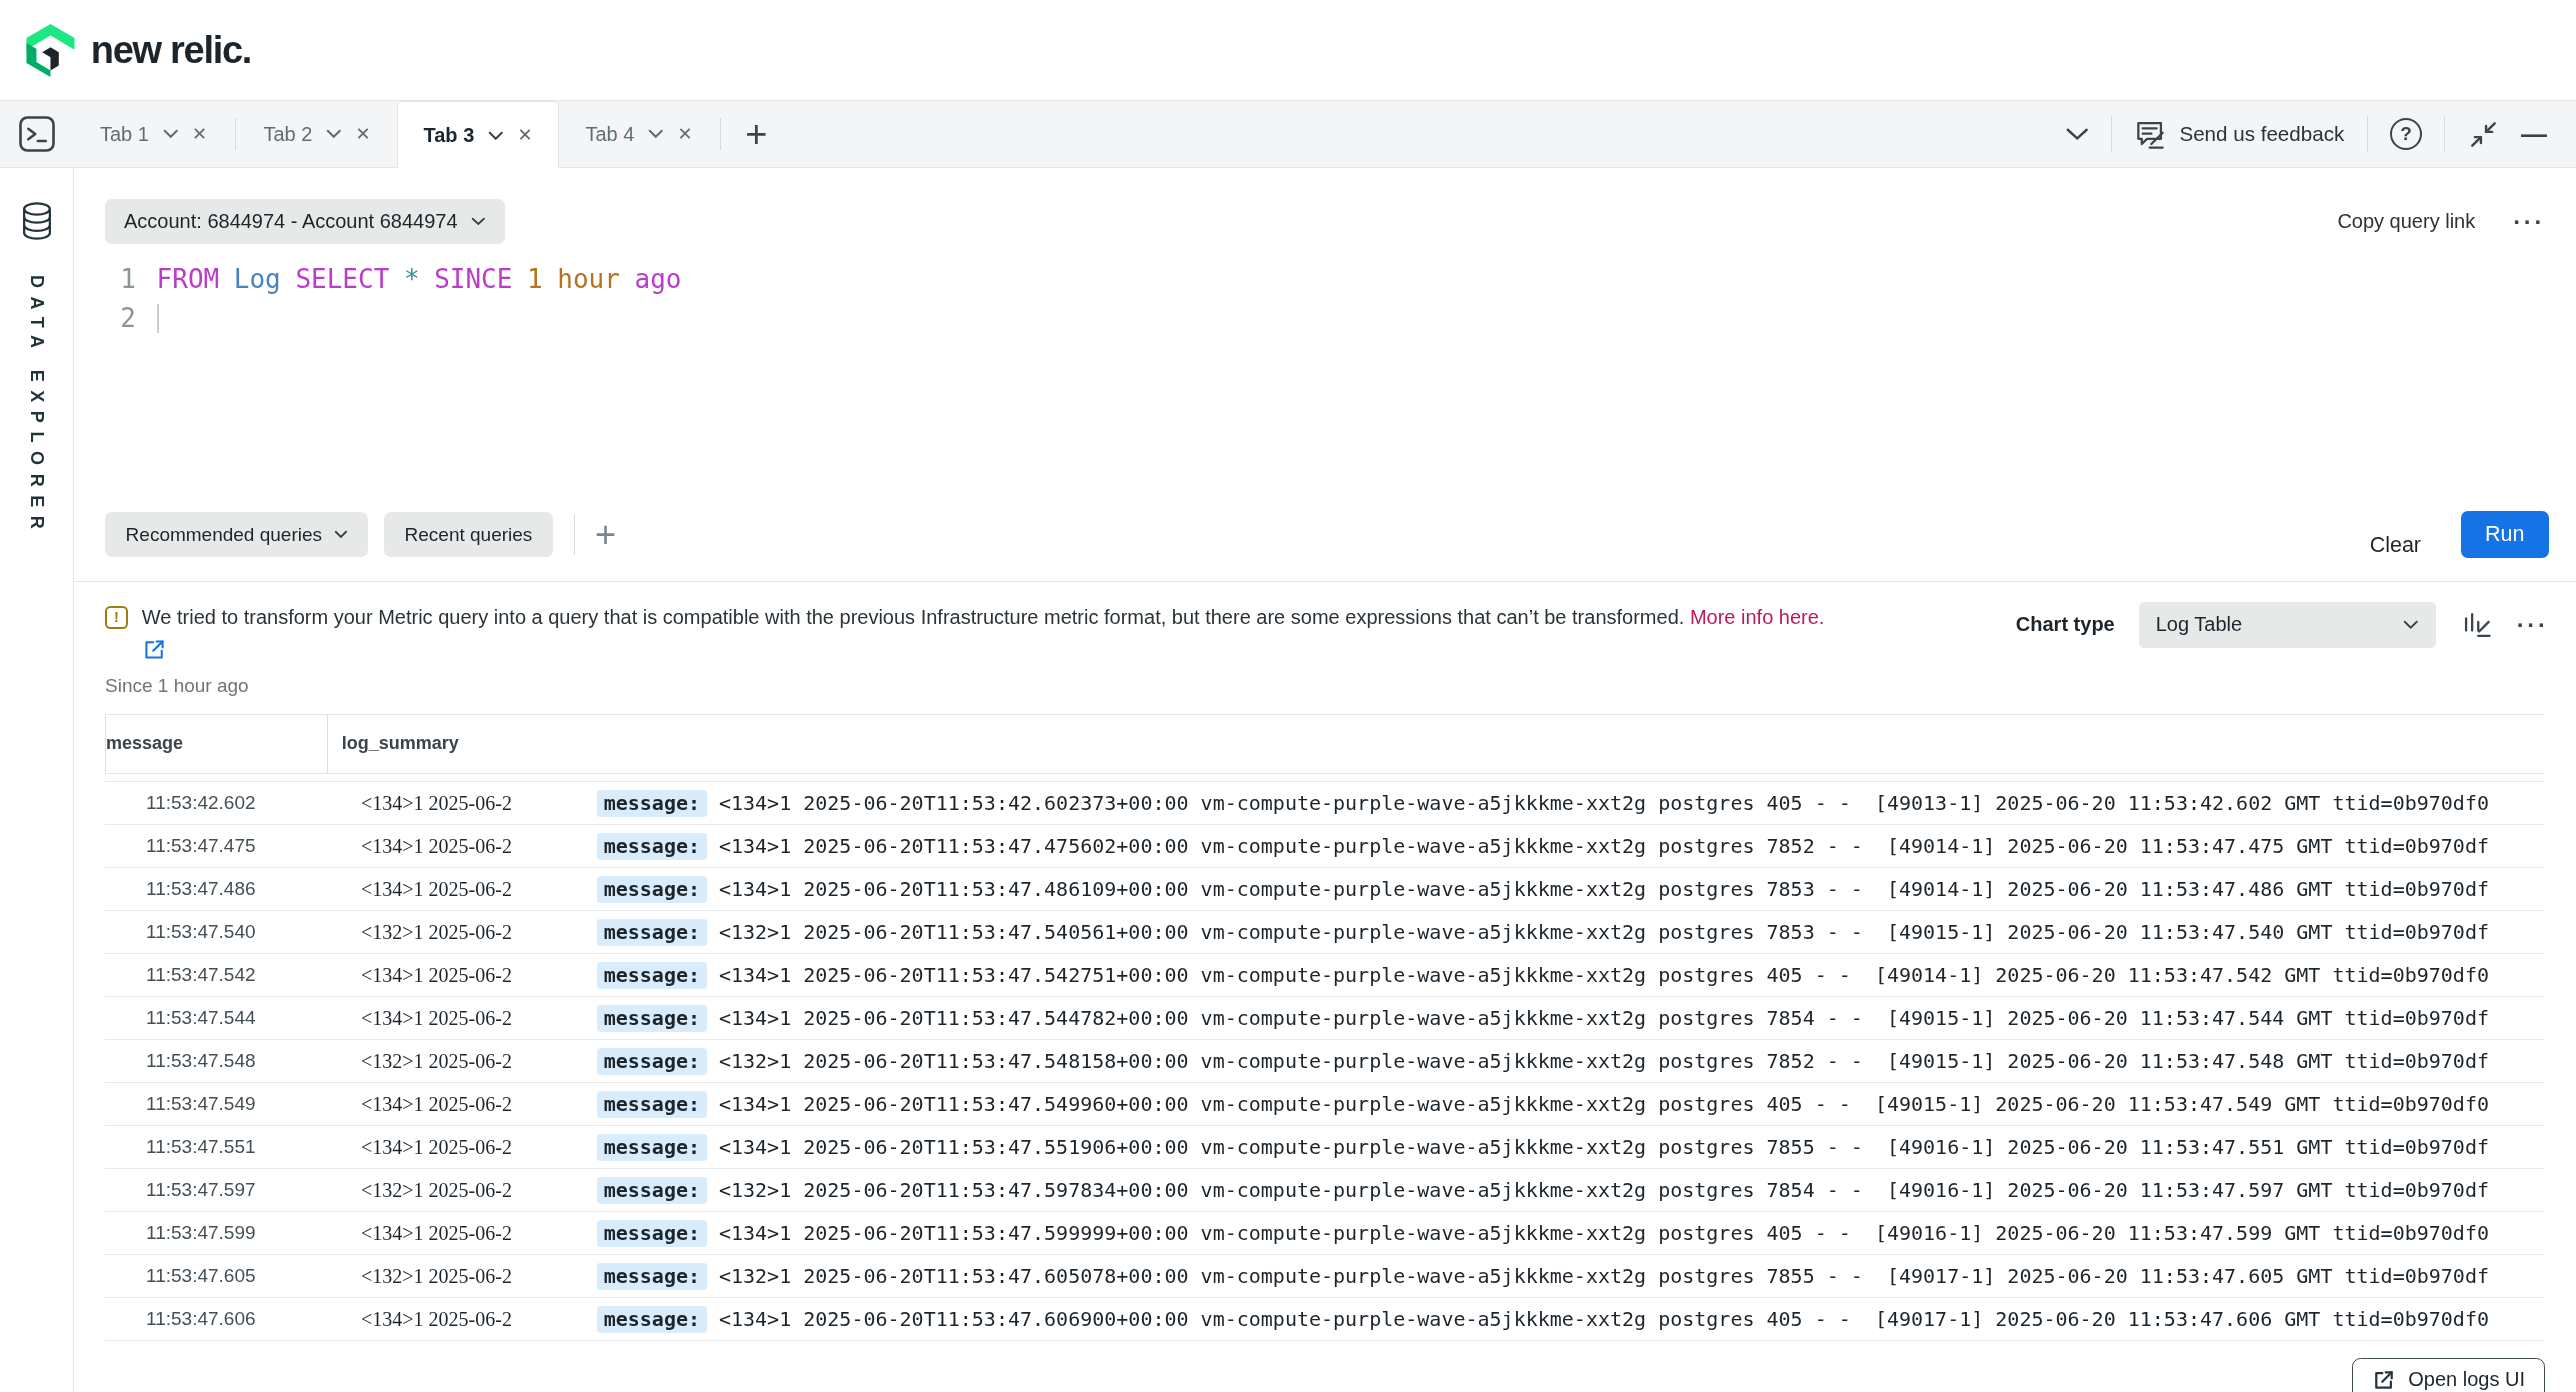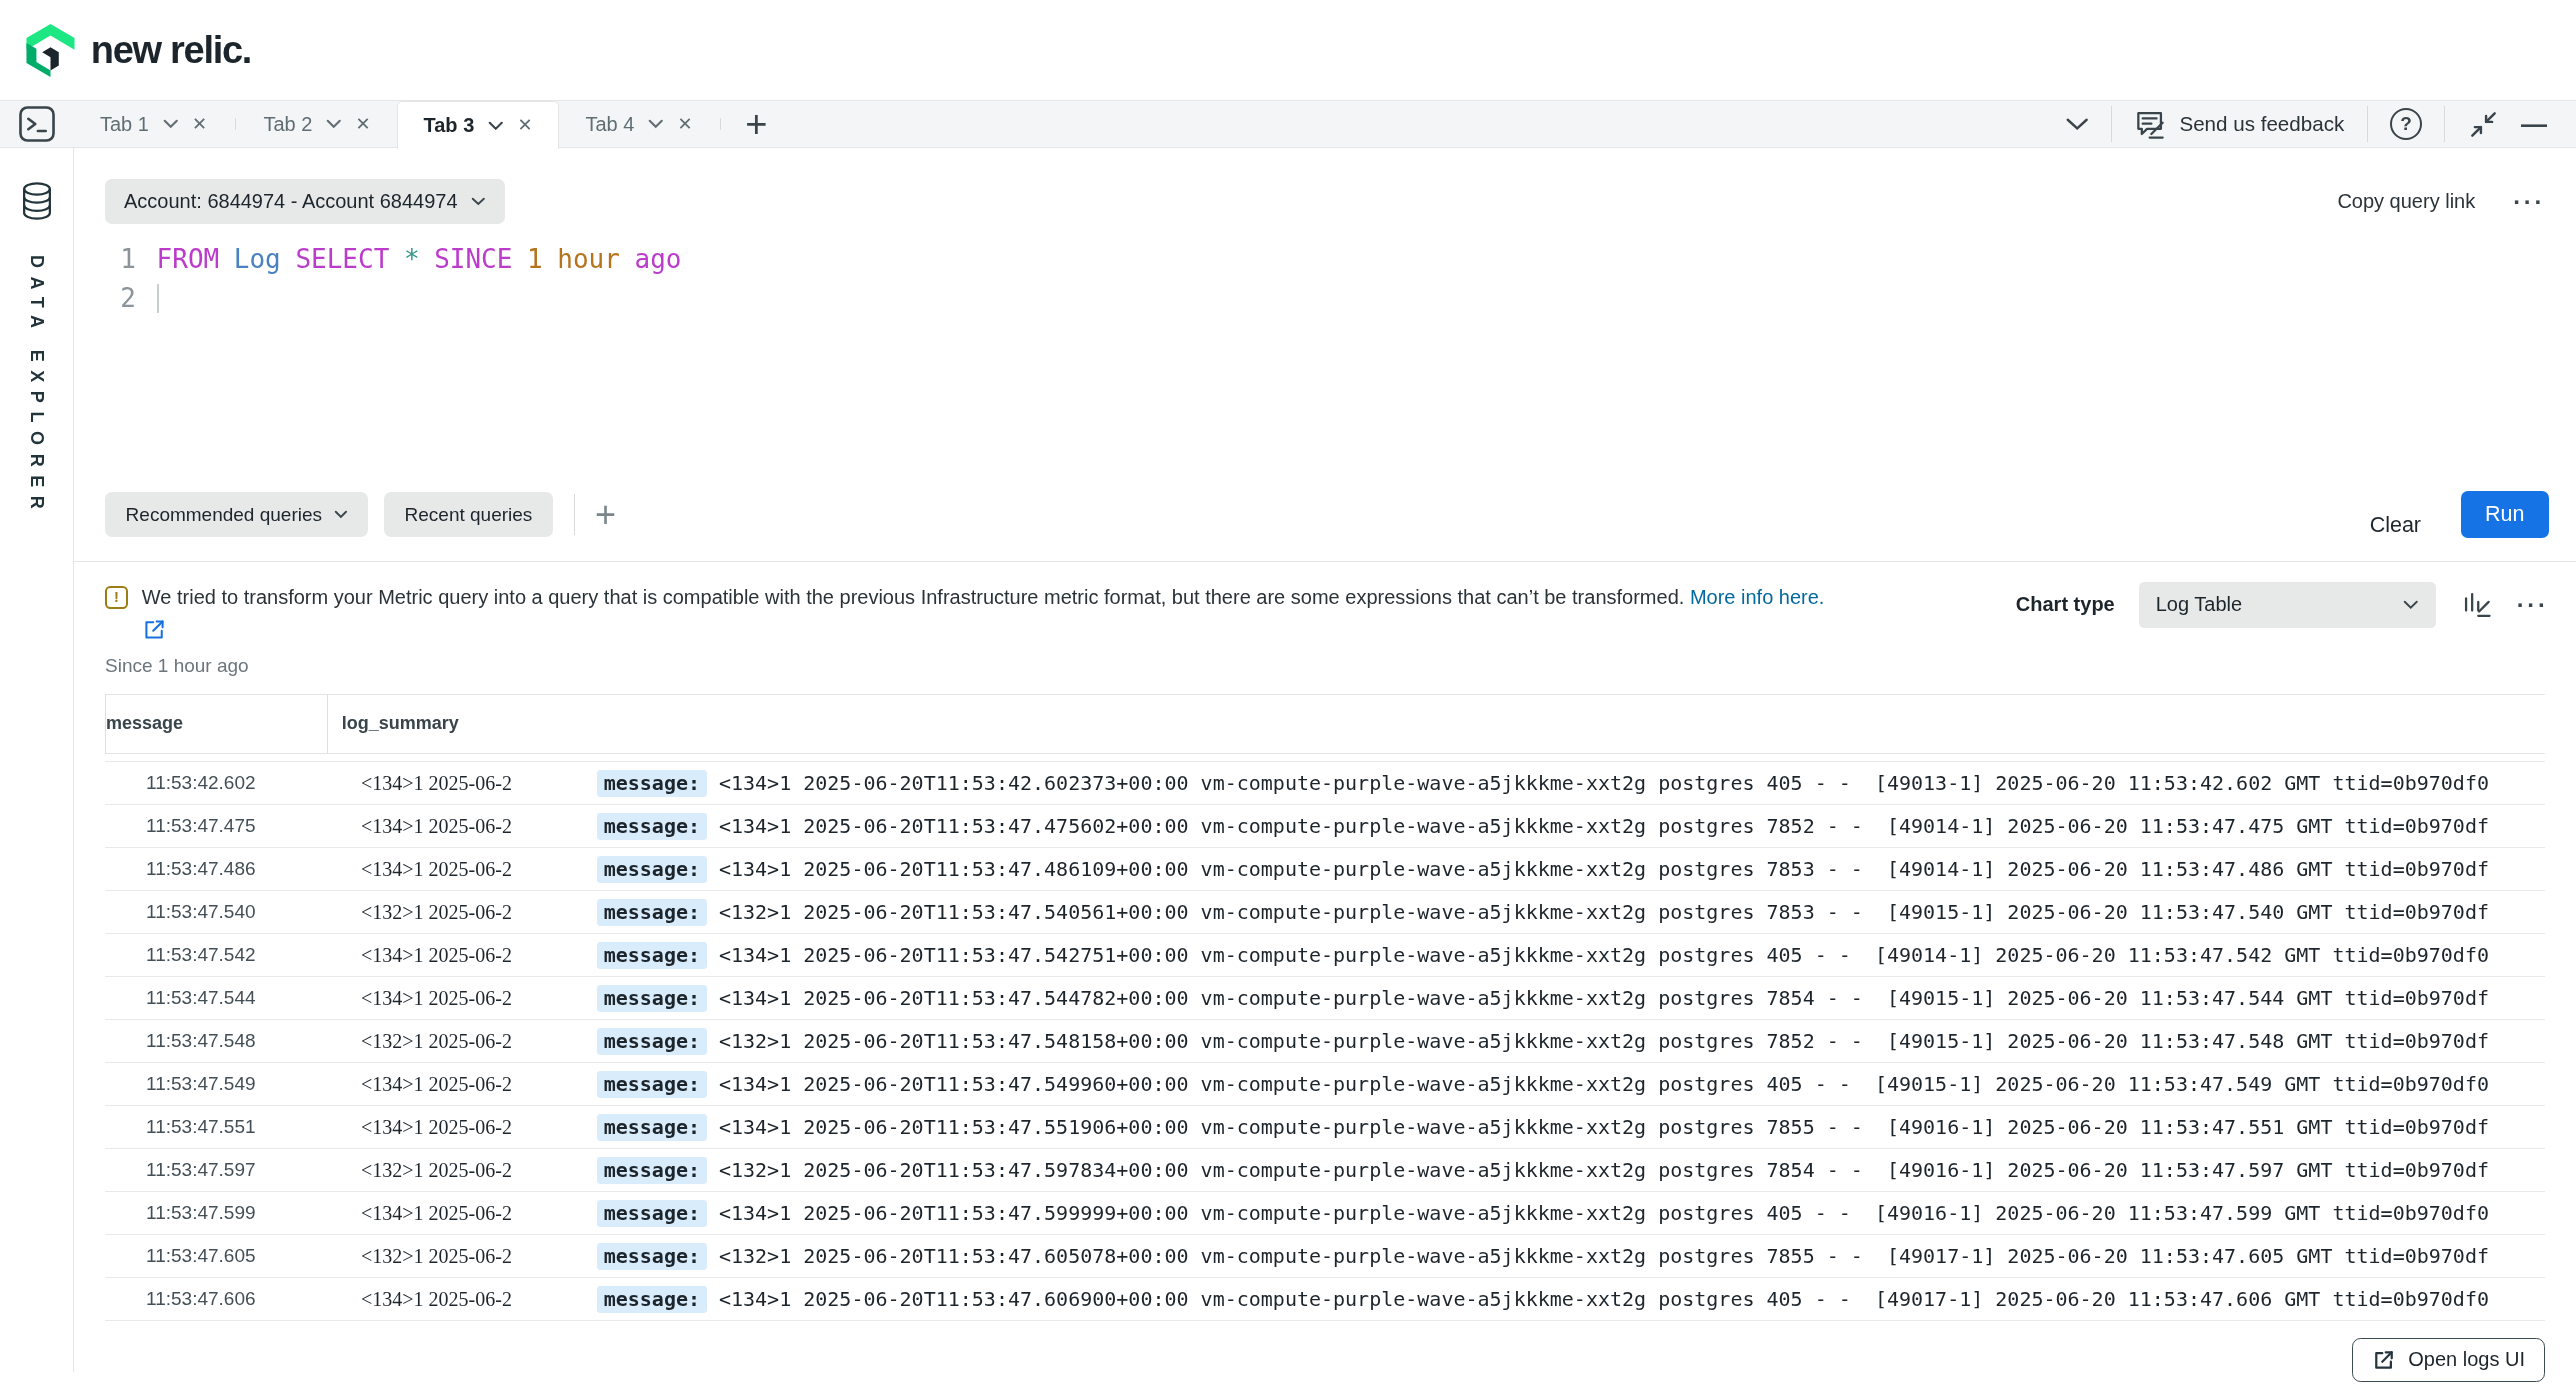--- a/index.html
+++ b/index.html
@@ -6,21 +6,21 @@
   html,body { width:2576px; height:1392px; background:#fff; color:#1d252c;
     font-family:"Liberation Sans", sans-serif; overflow:hidden; }
   svg { display:block; }
 
   
   .app-header { height:100px; display:flex; align-items:center; padding-left:24px; }
   .logo { display:flex; align-items:center; gap:13.8px; }
   .wordmark { font-size:38px; font-weight:700; letter-spacing:-1.3px; color:#1d252c; }
 
   
-  .tabbar { height:48px; background:#f4f5f6; border-top:0.9px solid #e3e5e6;
+  .tabbar { height:68px; background:#f4f5f6; border-top:0.9px solid #e3e5e6;
     border-bottom:0.9px solid #e3e5e6; display:flex; align-items:stretch; }
   .console-slot { width:74px; display:flex; align-items:center; justify-content:center; }
   .tabs { display:flex; align-items:stretch; }
   .tab { display:flex; align-items:center; gap:13.8px; padding:0 26px; font-size:20px;
     color:#606e74; cursor:pointer; }
   .tab.active { background:#fff; border:0.9px solid #e3e5e6; border-bottom:none;
     border-radius:5.2px 5.2px 0 0; color:#1d252c; font-weight:700; margin-bottom:-1.7px; z-index:2; }
   .tab-sep { width:0.9px; background:#d7dadb; margin:17px 1.7px; }
   .tab-close { font-size:18px; color:#606e74; font-weight:400; }
   .tab-add { display:flex; align-items:center; padding:0 22.4px; font-size:38px;
@@ -74,21 +74,21 @@
 
   .section-divider { border-bottom:0.9px solid #e3e5e6; }
 
   
   .result-head { position:relative; padding:22.4px 27.5px 0 31px; }
   .notice-row { display:flex; gap:13.8px; align-items:flex-start; max-width:1910px; }
   .warn-icon { width:23px; height:23px; border:2.2px solid #9c7c14; border-radius:5.2px; flex:none;
     display:flex; align-items:center; justify-content:center; font-size:14.6px; font-weight:700;
     color:#9c7c14; margin-top:1.7px; }
   .notice-text { font-size:20px; color:#2a3338; line-height:27px; white-space:nowrap; }
-  .notice-link { color:#0369a1; }
+  .notice-link { color:#be185d; }
   .notice-ext { margin:6.9px 0 0 38px; }
   .since { font-size:19px; color:#6b757b; margin-top:13.8px; }
   .chart-controls { position:absolute; right:27.5px; top:20.6px; display:flex; align-items:center; gap:24px; }
   .chart-type-label { font-size:20px; font-weight:700; color:#1d252c; }
   .select { background:#e7e9e9; border-radius:5.2px; width:297px; padding:11.2px 17px; font-size:20px;
     display:flex; align-items:center; justify-content:space-between; color:#1d252c; }
 
   
   .table { margin:17px 31px 0 31px; }
   .thead { display:flex; align-items:stretch; border-top:0.9px solid #e3e5e6;

